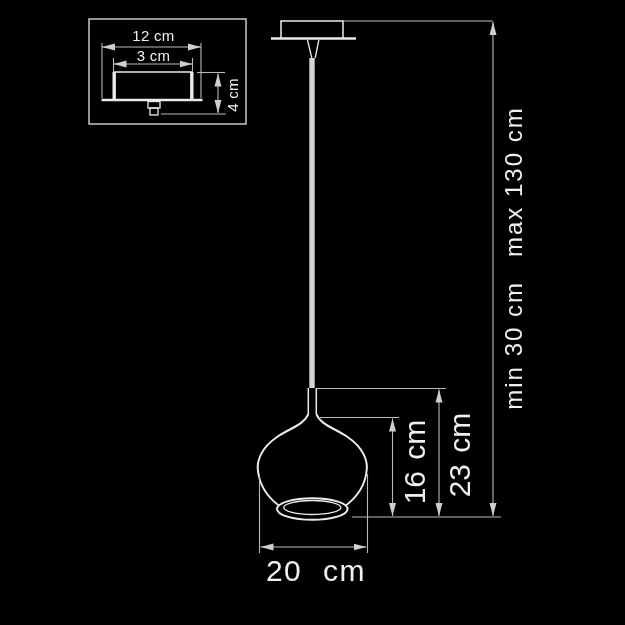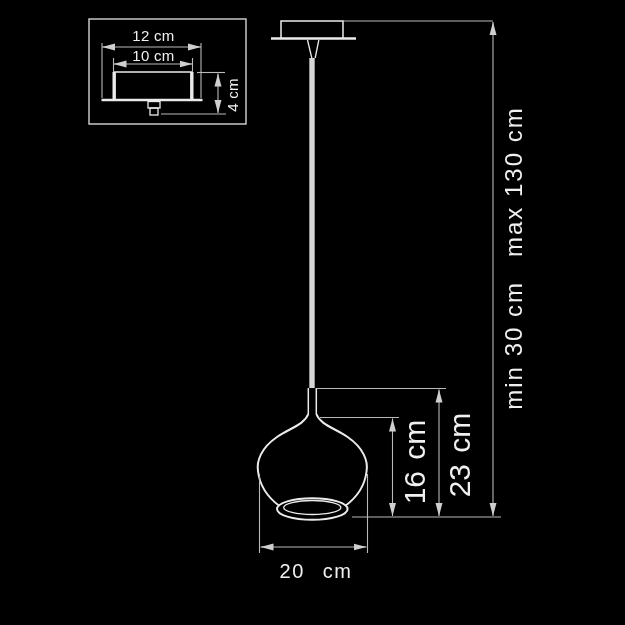--- a/index.html
+++ b/index.html
@@ -30,21 +30,21 @@
   .lbl{
     position:absolute;
     color:var(--text);
     white-space:nowrap;
     transform:translate(-50%,-50%);
     line-height:1;
   }
   .rot{transform:translate(-50%,-50%) rotate(-90deg);}
   .small{font-size:15px;letter-spacing:0.3px;}
   .big{font-size:30px;word-spacing:3px;}
-  .big20{font-size:20px;word-spacing:11px;letter-spacing:1.5px;}
+  .big20{font-size:30px;word-spacing:11px;letter-spacing:1.5px;}
   .mid{font-size:24px;letter-spacing:2px;}
   .minmax{display:flex;flex-direction:row;gap:24px;}
 </style>
 </head>
 <body>
 
 <div class="canvas">
 
   <svg width="625" height="625" viewBox="0 0 625 625">
     <defs>
@@ -117,21 +117,21 @@
 
       <g>
         <line class="dim" x1="259.5" y1="474" x2="259.5" y2="553"></line>
         <line class="dim" x1="367.5" y1="474" x2="367.5" y2="553"></line>
         <line class="dim" x1="260.5" y1="547" x2="366.5" y2="547" marker-start="url(#arr)" marker-end="url(#arr)"></line>
       </g>
     </g>
   </svg>
 
   <div class="lbl small" style="left:153.5px;top:35px;">12 cm</div>
-  <div class="lbl small" style="left:153.5px;top:55px;">10 cm</div>
+  <div class="lbl small" style="left:153.5px;top:55px;">3 cm</div>
   <div class="lbl small rot" style="left:231.5px;top:95px;">4 cm</div>
 
   <div class="lbl big rot" style="left:415px;top:462px;">16 cm</div>
   <div class="lbl big rot" style="left:460px;top:455px;">23 cm</div>
 
   <div class="lbl mid rot minmax" style="left:514px;top:258px;">
     <span>min 30 cm</span>
     <span>max 130 cm</span>
   </div>
 

